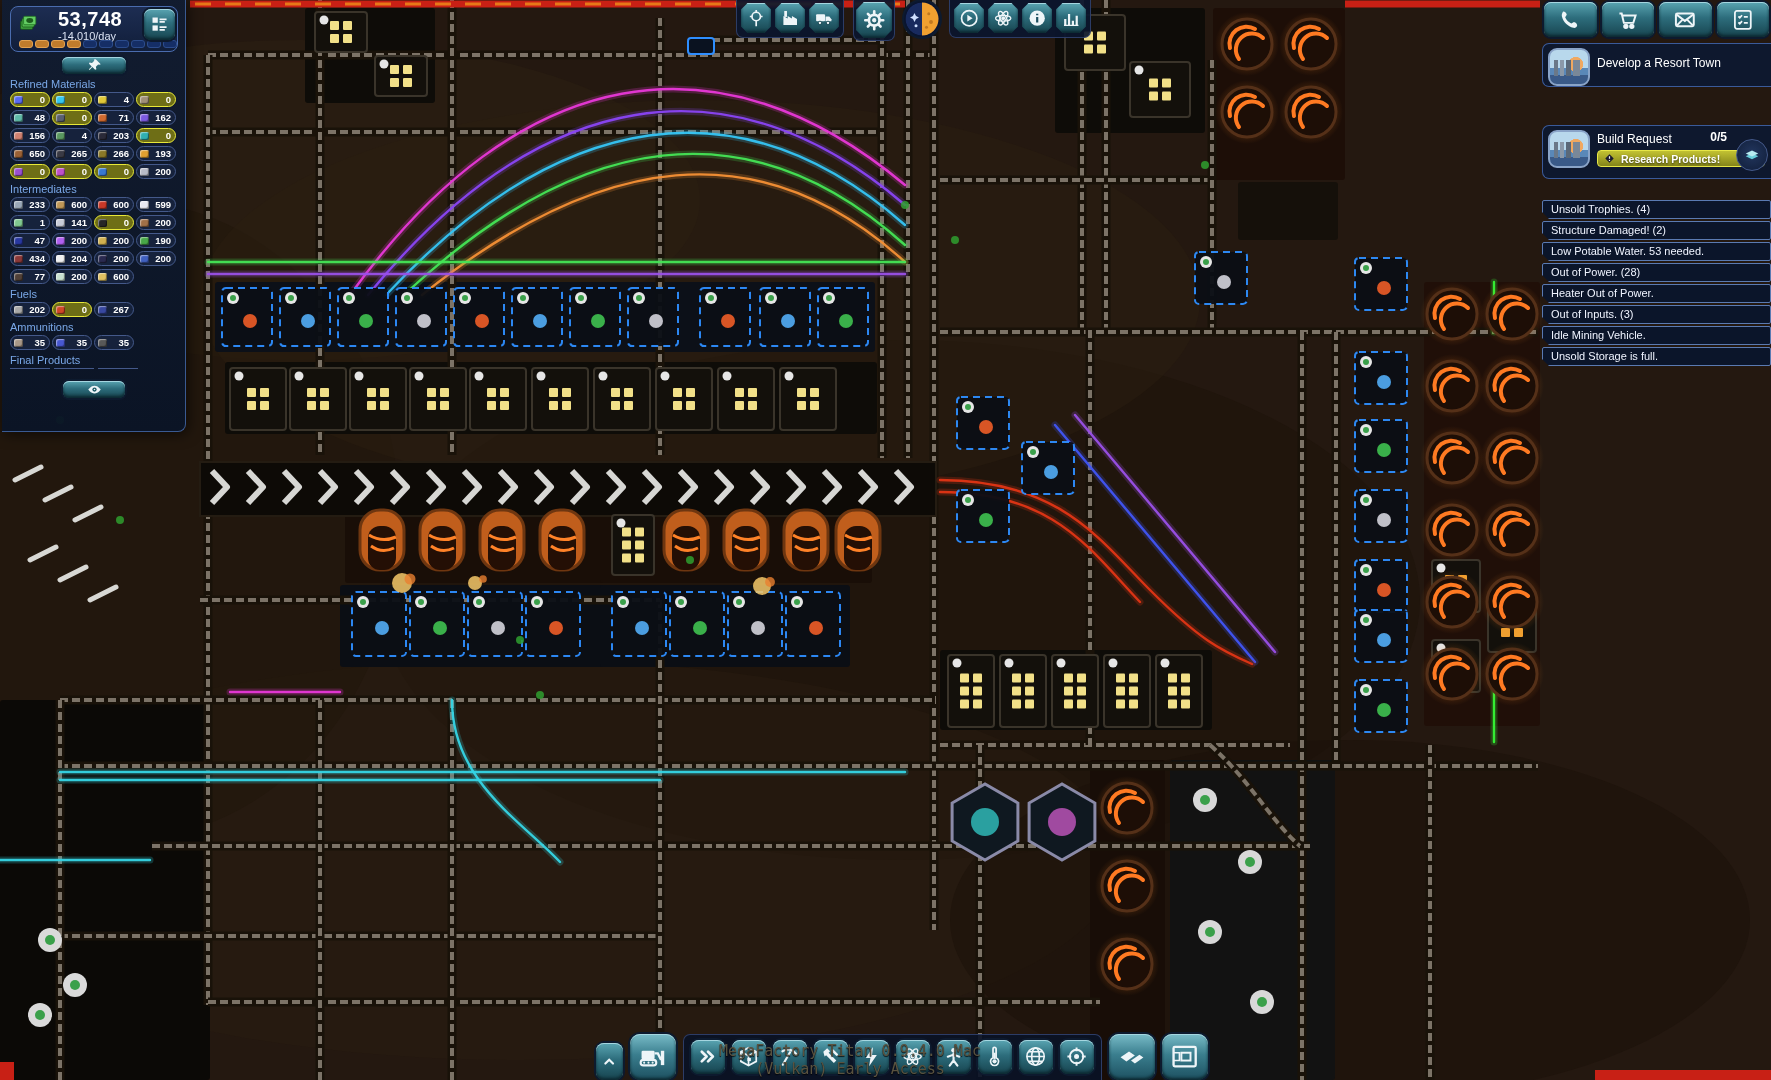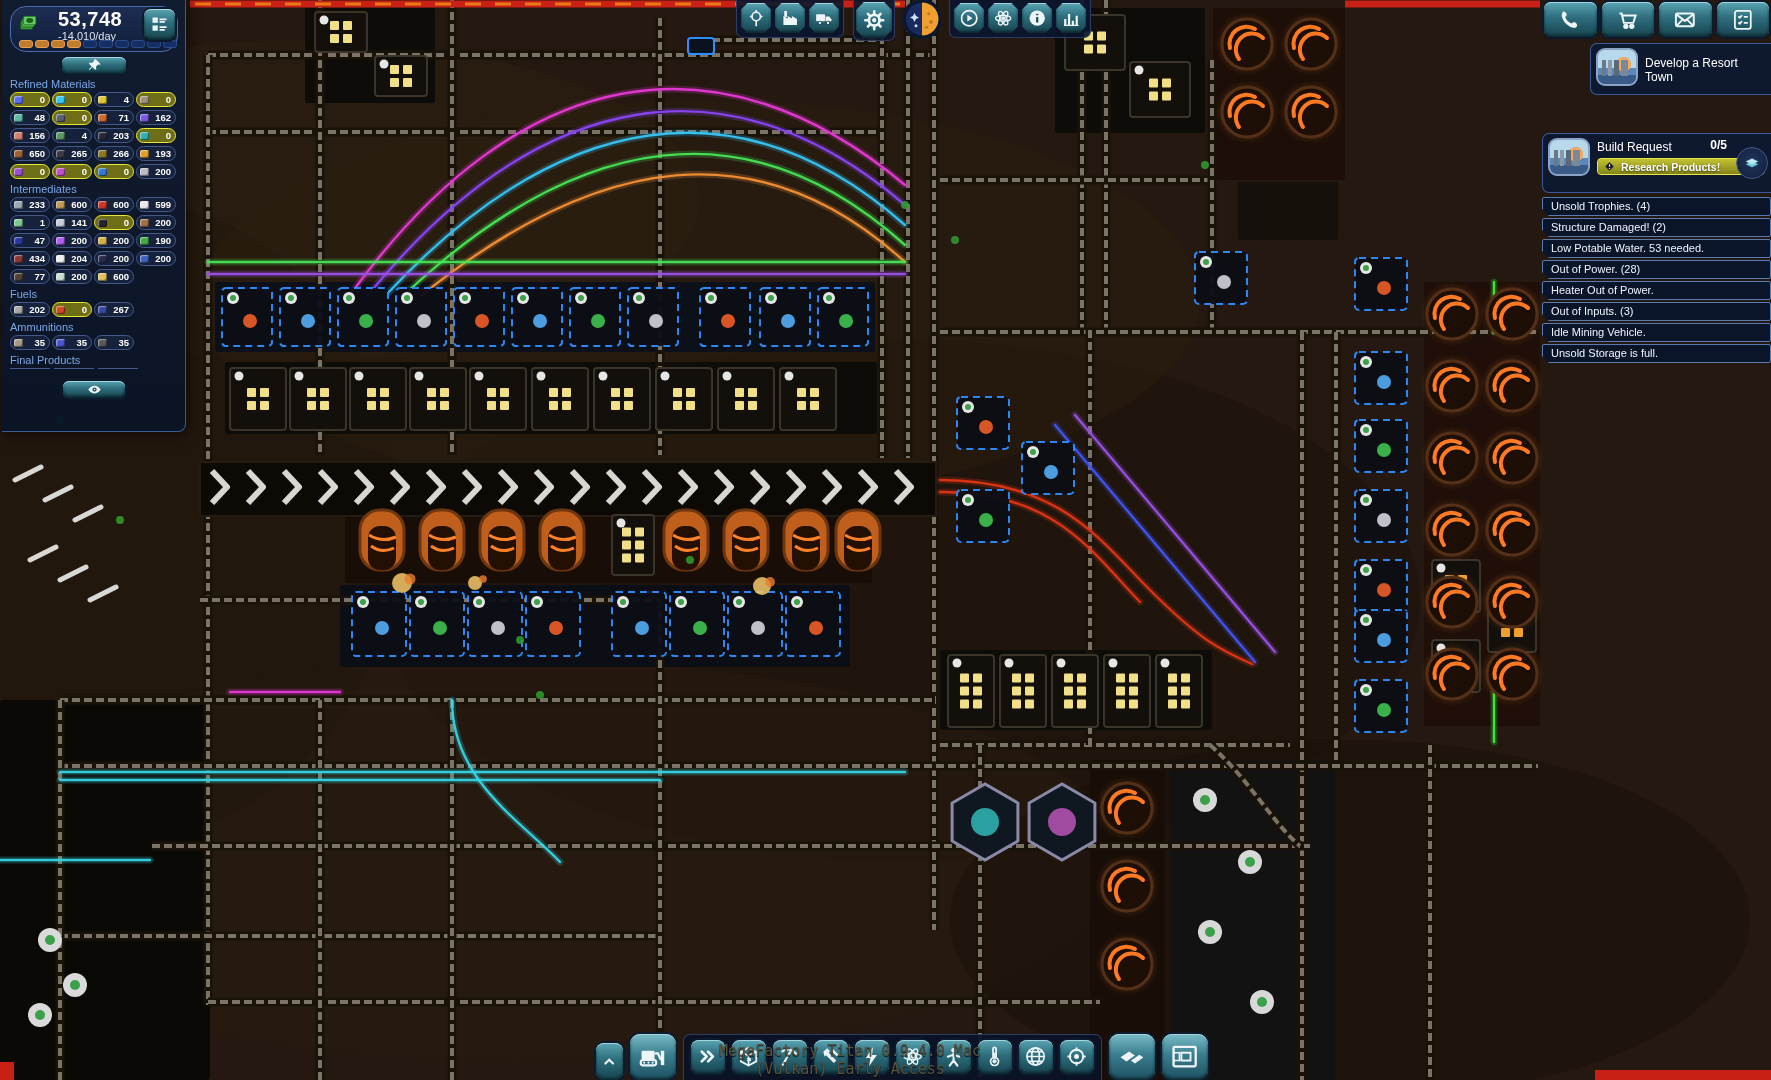--- a/index.html
+++ b/index.html
@@ -15,21 +15,21 @@
         display:flex;align-items:center;justify-content:center;cursor:pointer;}
   .oct{clip-path:polygon(22% 0,78% 0,100% 22%,100% 78%,78% 100%,22% 100%,0 78%,0 22%);}
   [data-icon] svg{width:68%;height:68%;display:block;}
 
   
   .left-panel{position:absolute;left:2px;top:0;width:184px;height:432px;z-index:2;
     background:linear-gradient(180deg,rgba(17,28,49,.96),rgba(10,20,38,.96));
     border:1px solid #3a5a92;border-top:none;border-left:none;border-radius:0 0 8px 0;
     padding:6px 7px 0 8px;box-sizing:border-box;box-shadow:2px 2px 14px rgba(0,0,0,.6);}
   .money-box{position:relative;height:44px;background:linear-gradient(180deg,#1d2d52,#111e3a);
-    border:1px solid #4a6cae;border-radius:16px;}
+    border:1px solid #4a6cae;border-radius:8px;}
   .money-icon{position:absolute;left:7px;top:7px;width:30px;height:27px;}
   .money-value{position:absolute;left:47px;top:1px;font-size:20px;font-weight:bold;letter-spacing:.5px;}
   .money-rate{position:absolute;left:47px;top:23px;font-size:11px;color:#d9e1f2;}
   .money-progress{position:absolute;left:8px;bottom:3px;display:flex;gap:2px;}
   .seg{width:12px;height:6px;border-radius:3px;background:#152e66;border:1px solid #2c4c8c;}
   .seg.fill{background:#c07c2c;border-color:#e2a252;}
   .portfolio-btn{position:absolute;right:2px;top:2px;width:31px;height:31px;border-radius:7px;}
   .pin-btn{margin:5px auto 3px;width:64px;height:17px;border-radius:6px;}
   .pin-btn svg,.eye-btn svg{width:15px;height:15px;}
   .sec-label{font-size:11px;color:#7aa8e8;margin:4px 0 2px;line-height:12px;}
@@ -53,43 +53,43 @@
   .tgroup.circle{padding-top:1px;}
   .tgroup.circle .tbtn{width:36px;height:36px;border-radius:50%;background:#0a1530;box-shadow:0 0 0 2px #0d1a2e;overflow:hidden;padding:0;}
   .tgroup.circle [data-icon] svg{width:100%;height:100%;}
 
   
   .right-panel{position:absolute;right:0;top:0;width:229px;z-index:2;}
   .actions{display:flex;gap:5px;padding:2px;}
   .abtn{flex:1;height:35px;border-radius:7px;}
   .quest{position:relative;margin-top:4px;background:rgba(13,24,48,.94);border:1px solid #3a5a9a;
     border-right:none;border-radius:7px 0 0 7px;padding:4px 4px 4px 54px;box-sizing:border-box;}
-  .q1{height:52px;margin-left:48px;}
-  .q2{height:60px;margin-top:38px;}
+  .q1{height:44px;}
+  .q2{height:54px;margin-top:38px;}
   .qthumb{position:absolute;left:5px;top:4px;width:42px;height:38px;border-radius:9px;border:2px solid #8aa4c8;
     box-sizing:border-box;overflow:hidden;
     background:
       radial-gradient(circle at 68% 42%, #f0a860 0 22%, rgba(0,0,0,0) 23%),
       linear-gradient(180deg,#b8d8ec 0 52%,#5a88b8 52% 74%,#3a5a88 74%);}
   .qthumb:before{content:"";position:absolute;left:4px;bottom:8px;width:26px;height:16px;
     background:linear-gradient(90deg,#6a7888 0 4px,transparent 4px 6px,#8a98a8 6px 10px,transparent 10px 12px,#5a6878 12px 17px,transparent 17px 19px,#7a8898 19px 24px);}
   .qtitle{font-size:12px;margin-top:8px;}
   .q2 .qtitle{margin-top:2px;}
   .qcount{position:absolute;right:44px;top:4px;font-size:12px;font-weight:bold;}
   .qbadge{position:absolute;right:3px;top:13px;width:30px;height:30px;border-radius:50%;
     background:radial-gradient(circle at 50% 45%,#22365e,#101d38);border:1px solid #44598a;
     display:flex;align-items:center;justify-content:center;}
   .qbadge svg{width:20px;height:20px;}
   .qbanner{margin-top:4px;width:168px;height:17px;box-sizing:border-box;
     background:linear-gradient(180deg,#c2c232,#84841a);border:1px solid #e6e646;border-radius:4px;
     display:flex;align-items:center;gap:5px;padding:0 5px;font-size:10.5px;font-weight:bold;
     text-shadow:0 1px 2px rgba(0,0,0,.6);}
   .qwarn{width:13px;height:13px;flex:0 0 auto;}
   .qwarn svg{width:13px;height:13px;display:block;}
-  .notifs{margin-top:4px;}
+  .notifs{margin-top:21px;}
   .notif{height:17px;line-height:17px;background:rgba(10,22,44,.92);border:1px solid #5a7ab2;
     border-radius:2px;margin-bottom:2px;padding-left:8px;font-size:11px;color:#f0f4ff;cursor:pointer;
     clip-path:polygon(0 0,100% 0,100% 100%,7px 100%,0 calc(100% - 7px));}
 
   
   .bottom-toolbar{position:absolute;left:596px;bottom:0;z-index:2;display:flex;align-items:flex-end;gap:7px;}
   .bbtn{border-radius:8px;}
   .bbtn.sm{width:27px;height:37px;}
   .bbtn.lg{width:46px;height:46px;border-radius:10px;
     background:linear-gradient(180deg,#79bcc8 0%,#3a7e8e 45%,#1d5060 100%);}

